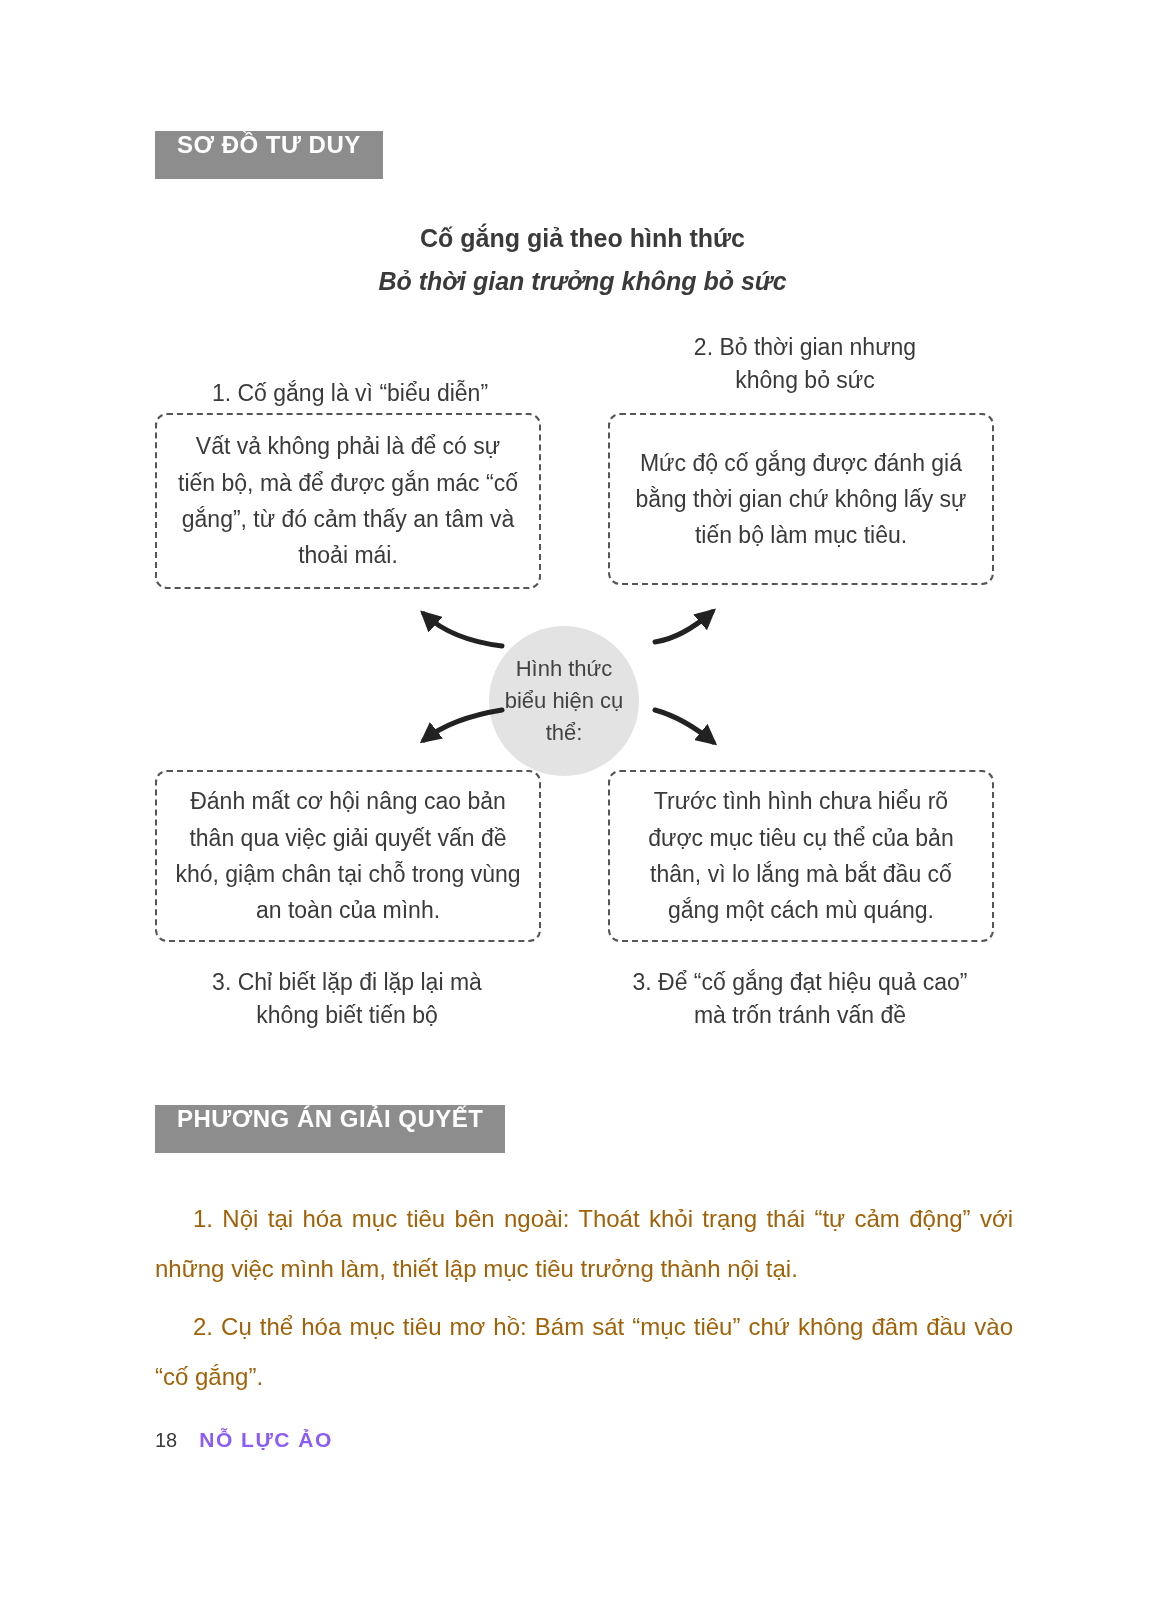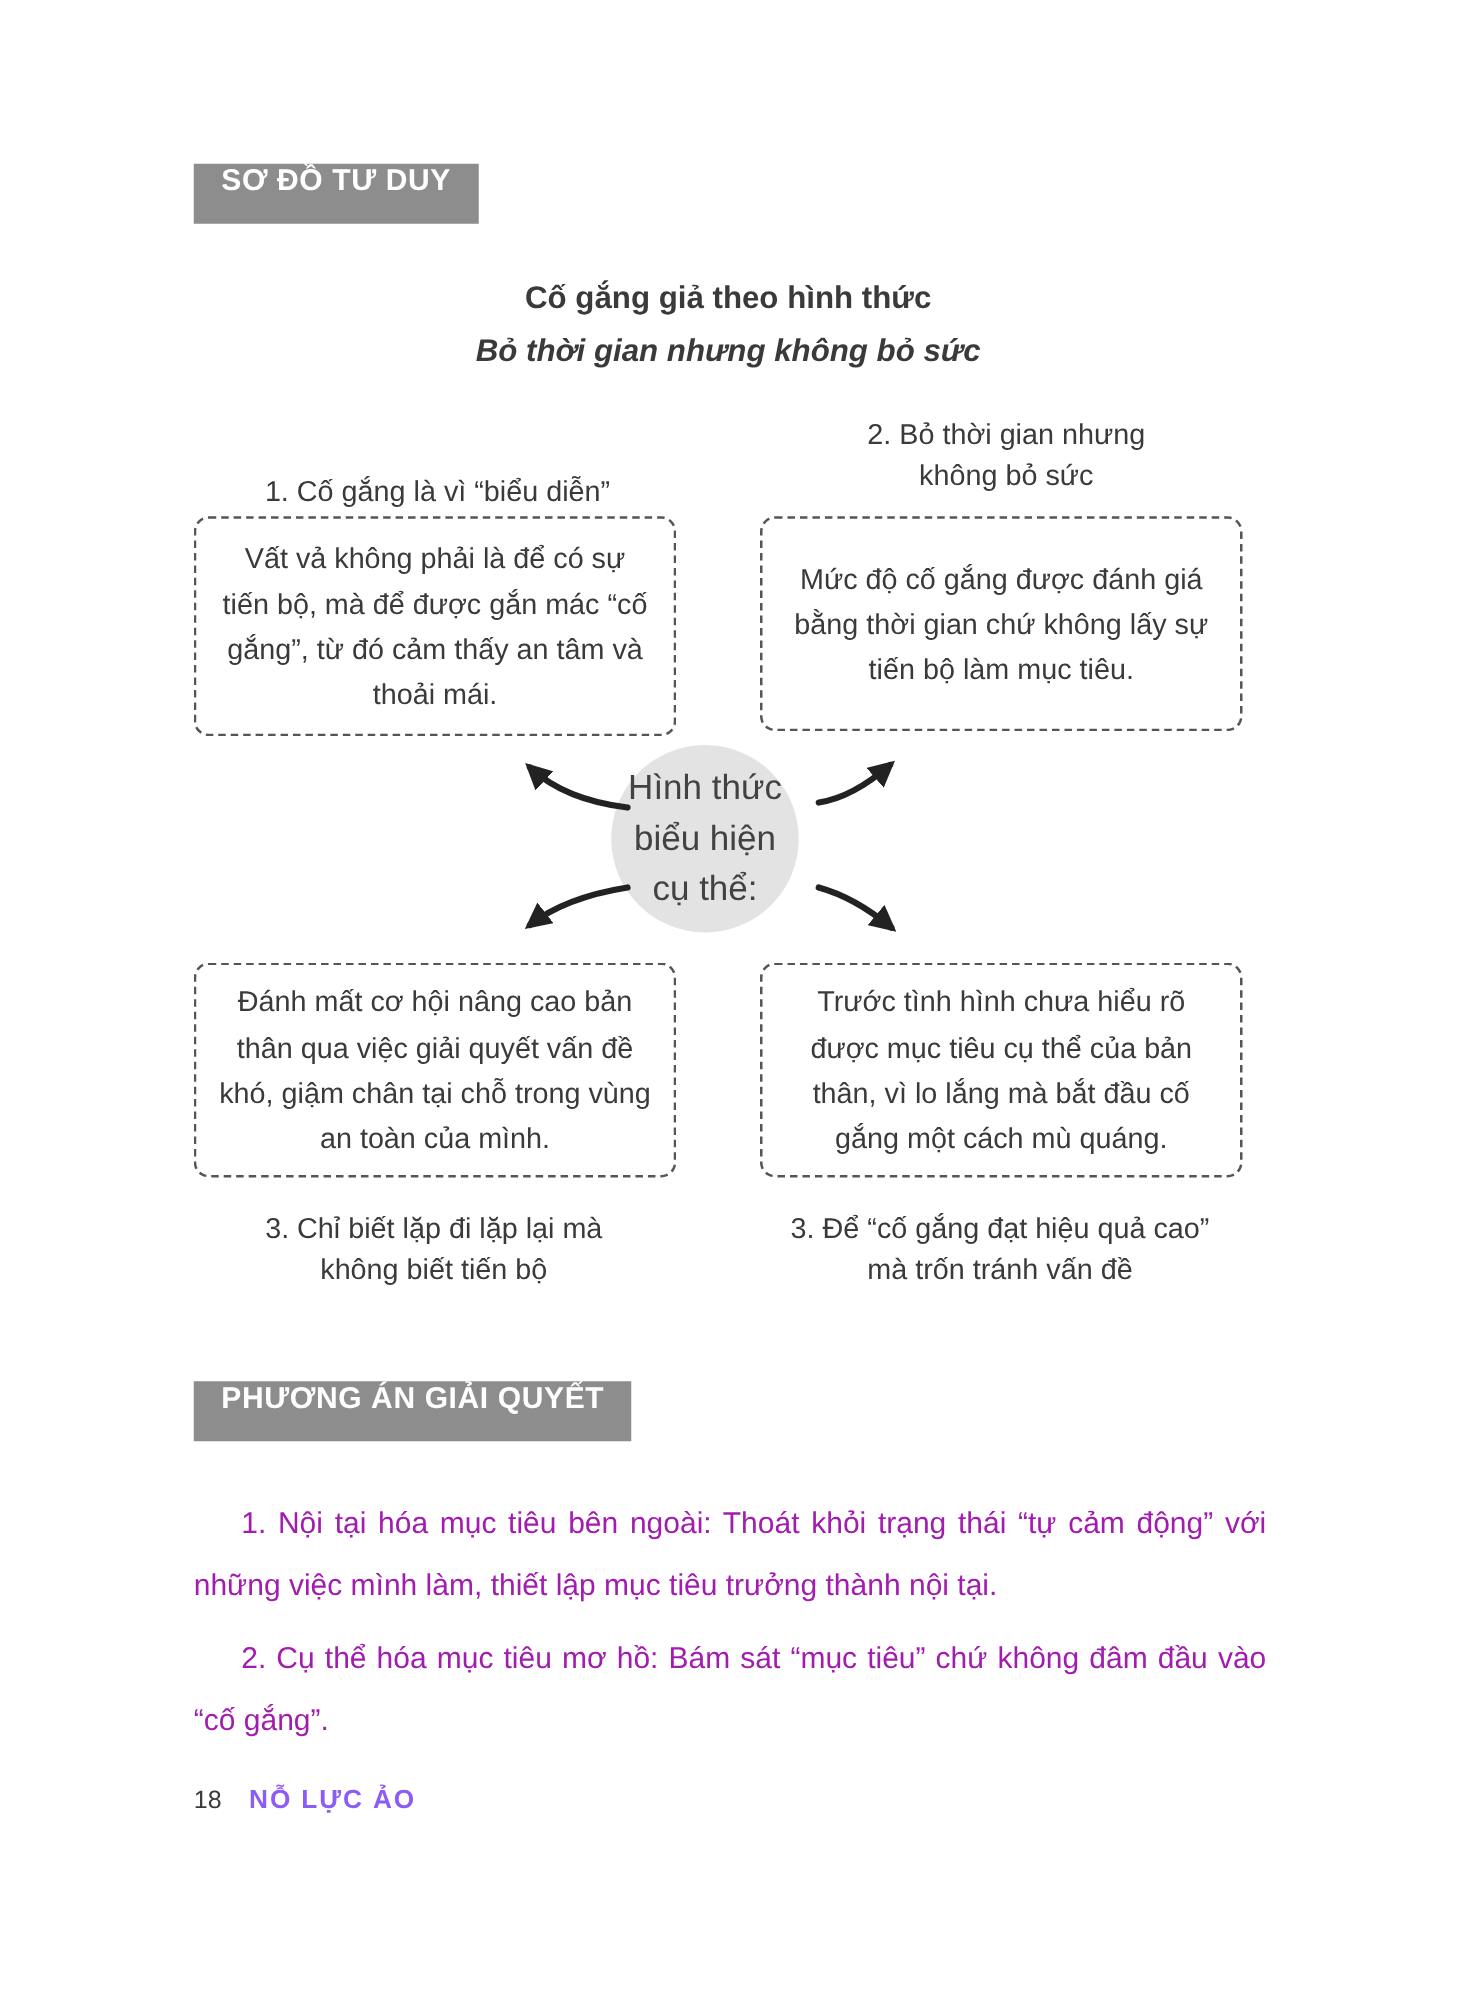--- a/index.html
+++ b/index.html
@@ -70,29 +70,29 @@
     background: #ffffff;
   }
   .box1 { left: 155px; top: 413px; width: 386px; height: 176px; }
   .box2 { left: 608px; top: 413px; width: 386px; height: 172px; }
   .box3 { left: 155px; top: 770px; width: 386px; height: 172px; }
   .box4 { left: 608px; top: 770px; width: 386px; height: 172px; }
 
   .center-circle {
     position: absolute;
     left: 489px;
-    top: 596px;
+    top: 626px;
     width: 150px;
     height: 150px;
     border-radius: 50%;
     background: #e3e3e3;
     display: flex;
     align-items: center;
     text-align: center;
-    font-size: 28px;
+    font-size: 22px;
     line-height: 1.45;
     color: #424242;
     padding: 10px;
     box-sizing: border-box;
   }
 
   .arrows-svg {
     position: absolute;
     left: 150px;
     top: 580px;
@@ -101,21 +101,21 @@
   }
 
   .solution {
     position: absolute;
     left: 155px;
     width: 858px;
     font-size: 24px;
     line-height: 2.08;
     text-align: justify;
     text-indent: 38px;
-    color: #a21caf;
+    color: #a16207;
   }
   .sol1 { top: 1170px; }
   .sol2 { top: 1278px; }
 
   .footer {
     position: absolute;
     left: 155px;
     top: 1428px;
     display: flex;
     align-items: baseline;
@@ -132,21 +132,21 @@
 </head>
 <body>
 
 <div class="page">
 
   <div class="badge badge1" style="background: rgb(141, 141, 141);">
     <span>SƠ ĐỒ TƯ DUY</span>
   </div>
 
   <div class="dg-title title-main">Cố gắng giả theo hình thức</div>
-  <div class="dg-title title-sub">Bỏ thời gian nhưng không bỏ sức</div>
+  <div class="dg-title title-sub">Bỏ thời gian trưởng không bỏ sức</div>
 
   <div class="node-label label1">1. Cố gắng là vì “biểu diễn”</div>
   <div class="node-label label2">2. Bỏ thời gian nhưng không bỏ sức</div>
 
   <div class="dashed-box box1">
     <span>Vất vả không phải là để có sự tiến bộ, mà để được gắn mác “cố gắng”, từ đó cảm thấy an tâm và thoải mái.</span>
   </div>
   <div class="dashed-box box2">
     <span>Mức độ cố gắng được đánh giá bằng thời gian chứ không lấy sự tiến bộ làm mục tiêu.</span>
   </div>

